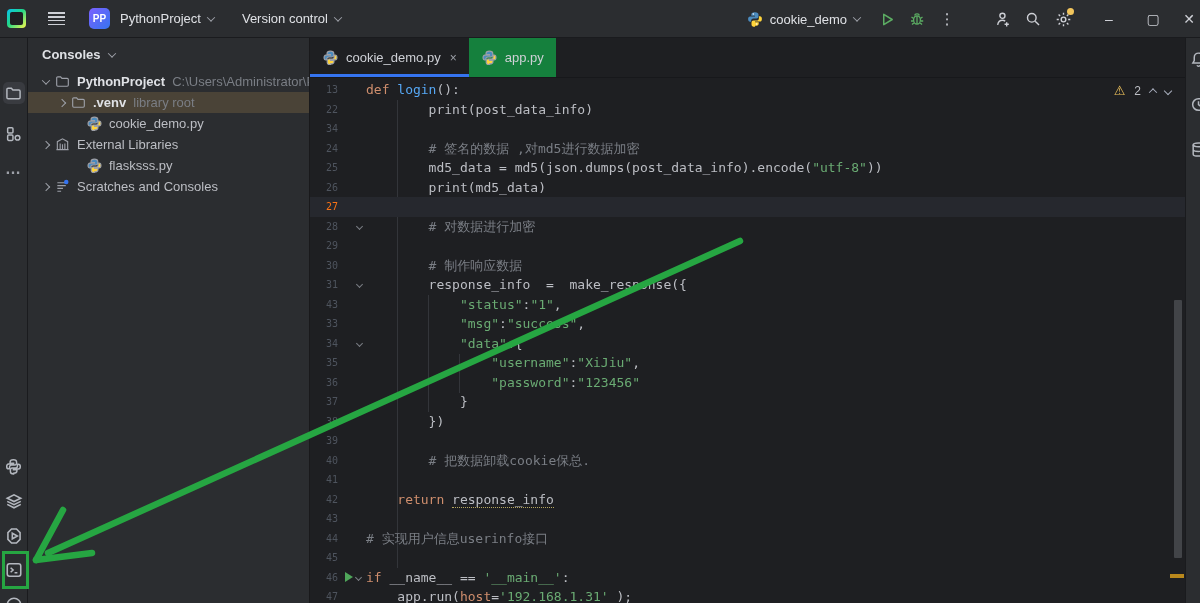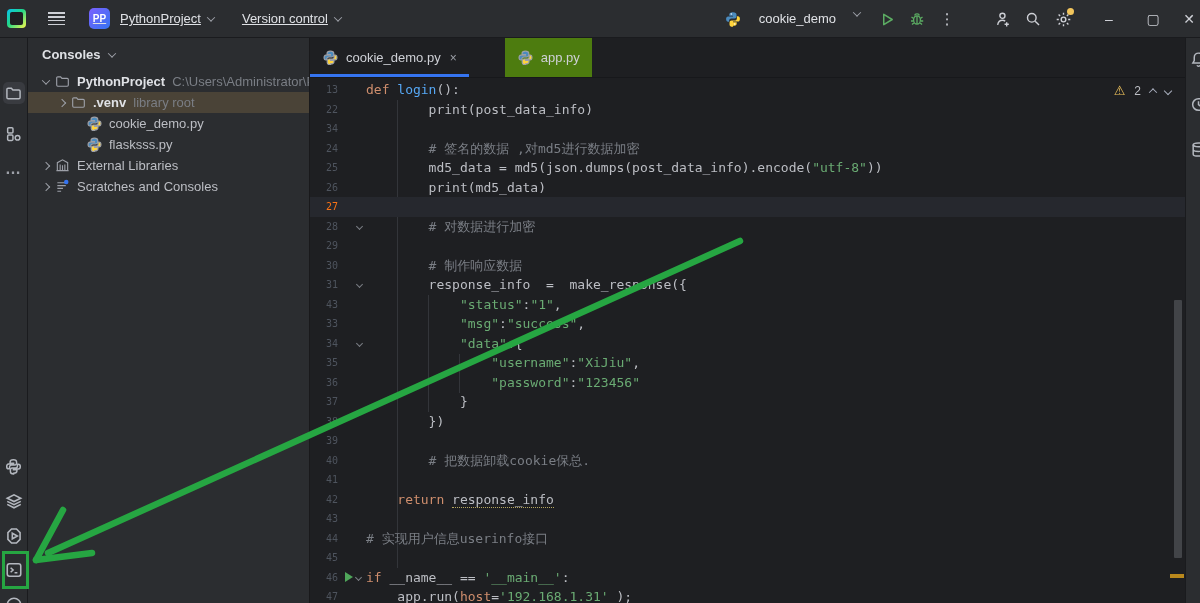--- a/index.html
+++ b/index.html
@@ -3,36 +3,36 @@
 <meta charset="utf-8">
 <style>
   * { margin:0; padding:0; box-sizing:border-box; }
   html,body { background:#000; }
   #app { position:relative; width:1200px; height:603px; overflow:hidden;
          background:#1E1F22; font-family:"Liberation Sans", sans-serif; color:#DFE1E5; }
 
   
   #titlebar { position:absolute; left:0; top:0; width:1200px; height:38px;
               background:#2B2D30; display:flex; align-items:center; border-bottom:1px solid #1A1B1E; }
-  .tb-left { display:flex; align-items:center; gap:10px; padding-left:7px;text-decoration:underline; }
+  .tb-left { display:flex; align-items:center; gap:10px; padding-left:7px; }
   .logo { width:19px; height:19px; border-radius:4px;
           background:linear-gradient(135deg,#07C3F2 0%,#21D789 45%,#FCF84A 100%); position:relative; }
   .logo::after { content:""; position:absolute; inset:3px; background:#1E1F22; border-radius:2px; }
   .hamburger { width:17px; height:13px; margin-left:12px;
                background:repeating-linear-gradient(to bottom,#CED0D6 0 1.6px,transparent 1.6px 3.9px); }
   .pp-badge { width:21px; height:21px; margin-left:14px; border-radius:5px; font-size:10px; font-weight:bold;
               background:linear-gradient(135deg,#7B61FF,#3574F0); color:#fff;
               display:flex; align-items:center; justify-content:center; }
   .tb-item { display:flex; align-items:center; gap:7px; font-size:13px; color:#DFE1E5; cursor:default; }
   .chev { width:6px; height:6px; border-right:1.5px solid #9DA0A8; border-bottom:1.5px solid #9DA0A8; display:inline-block; }
   .chev.down { transform:rotate(45deg) translate(-1px,-1px); }
   .chev.right { transform:rotate(-45deg); }
   .tb-right { position:absolute; right:0; top:0; height:38px; display:flex; align-items:center; }
   .tb-ico { display:flex; align-items:center; justify-content:center; width:30px; height:30px; color:#CED0D6; }
-  .runcfg { display:flex; align-items:flex-start; gap:18px; margin-right:12px; font-size:13px; }
+  .runcfg { display:flex; align-items:center; gap:7px; margin-right:12px; font-size:13px; }
   .kebab { font-size:15px; color:#CED0D6; letter-spacing:0; }
   .gear-wrap { position:relative; }
   .gear-dot { position:absolute; top:4px; right:4px; width:7px; height:7px; border-radius:50%; background:#F2C55C; }
   .win-btn { width:34px; text-align:center; font-size:14px; color:#CED0D6; }
 
   
   #main { position:absolute; top:38px; left:0; width:1200px; height:565px; display:flex; }
 
   
   #stripe-left { width:28px; background:#2B2D30; border-right:1px solid #1A1B1E; position:relative; flex:none; }
@@ -54,21 +54,21 @@
   .tree-chev { width:16px; flex:none; display:flex; justify-content:center; }
   .tree-ico { width:17px; height:16px; flex:none; display:flex; align-items:center; justify-content:center; }
   .tree-ico svg { stroke:#9DA0A8; fill:none; stroke-width:1.2; }
 
   
   #editor { flex:1; position:relative; background:#1E1F22; overflow:hidden; }
   #tabbar { height:40px; display:flex; border-bottom:1px solid #17181B; background:#1E1F22; }
   .tab { display:flex; align-items:center; gap:7px; padding:0 12px; font-size:13px; color:#CED0D6; position:relative; }
   .tab.active { background:#1E1F22; }
   .tab.active::after { content:""; position:absolute; left:0; right:0; bottom:0; height:3px; background:#3574F0; }
-  .tab.inactive { background:#4d7c0f;margin-left:36px; }
+  .tab.inactive { background:#15803d; }
   .tab-close { color:#9DA0A8; font-size:12px; margin-left:2px; }
 
   
   #code-area { position:absolute; top:40px; left:0; right:0; bottom:0; overflow:hidden; }
   .guide { position:absolute; width:1px; background:#33353A; }
   #g1 { left:87px;  top:22px;  height:468px; }
   #g2 { left:118px; top:217px; height:117px; }
   #g3 { left:149px; top:276px; height:39px; }
   #code-lines { position:absolute; top:2px; left:0; right:0; }
   .code-line { display:flex; height:19.5px; line-height:19.5px;
@@ -257,40 +257,40 @@
           <div class="tree-row" style="padding-left: 42px;">
             <span class="tree-chev"></span>
             <span class="tree-ico">
               <svg width="15" height="15" viewBox="0 0 16 16">
                 <path fill="#4B8BBE" d="M7.9 1.2c-2.8 0-3.6 1-3.6 2.4v1.2h3.7v.7H3.1c-1.3 0-2 1-2 2.6s.7 2.6 2 2.6h1V9.6c0-1.2 1-2.2 2.2-2.2h3.2c1.1 0 2-.9 2-2V3.6c0-1.4-1-2.4-3.6-2.4z"></path>
                 <path fill="#FFD43B" d="M8.1 14.8c2.8 0 3.6-1 3.6-2.4v-1.2H8v-.7h4.9c1.3 0 2-1 2-2.6s-.7-2.6-2-2.6h-1v2.1c0 1.2-1 2.2-2.2 2.2H6.5c-1.1 0-2 .9-2 2v1.8c0 1.4 1 2.4 3.6 2.4z"></path>
               </svg>
             </span>
             <span class="tree-label">cookie_demo.py</span>
           </div>
+          <div class="tree-row" style="padding-left: 10px;">
+            <span class="tree-chev">
+              <span class="chev right"></span>
+            </span>
+            <span class="tree-ico">
+              <svg width="15" height="15" viewBox="0 0 16 16" fill="none">
+                <path d="M2.5 13.5V5L8 2l5.5 3v8.5M5.5 13.5V7M8 13.5V7.8M10.5 13.5V7M1.5 13.5h13"></path>
+              </svg>
+            </span>
+            <span class="tree-label">External Libraries</span>
+          </div>
           <div class="tree-row" style="padding-left: 42px;">
             <span class="tree-chev"></span>
             <span class="tree-ico">
               <svg width="15" height="15" viewBox="0 0 16 16">
                 <path fill="#4B8BBE" d="M7.9 1.2c-2.8 0-3.6 1-3.6 2.4v1.2h3.7v.7H3.1c-1.3 0-2 1-2 2.6s.7 2.6 2 2.6h1V9.6c0-1.2 1-2.2 2.2-2.2h3.2c1.1 0 2-.9 2-2V3.6c0-1.4-1-2.4-3.6-2.4z"></path>
                 <path fill="#FFD43B" d="M8.1 14.8c2.8 0 3.6-1 3.6-2.4v-1.2H8v-.7h4.9c1.3 0 2-1 2-2.6s-.7-2.6-2-2.6h-1v2.1c0 1.2-1 2.2-2.2 2.2H6.5c-1.1 0-2 .9-2 2v1.8c0 1.4 1 2.4 3.6 2.4z"></path>
               </svg>
             </span>
             <span class="tree-label">flasksss.py</span>
-          </div>
-          <div class="tree-row" style="padding-left: 10px;">
-            <span class="tree-chev">
-              <span class="chev right"></span>
-            </span>
-            <span class="tree-ico">
-              <svg width="15" height="15" viewBox="0 0 16 16" fill="none">
-                <path d="M2.5 13.5V5L8 2l5.5 3v8.5M5.5 13.5V7M8 13.5V7.8M10.5 13.5V7M1.5 13.5h13"></path>
-              </svg>
-            </span>
-            <span class="tree-label">External Libraries</span>
           </div>
           <div class="tree-row" style="padding-left: 10px;">
             <span class="tree-chev">
               <span class="chev right"></span>
             </span>
             <span class="tree-ico">
               <svg width="15" height="15" viewBox="0 0 16 16" fill="none">
                 <path d="M2.5 4h9M2.5 7h9M2.5 10h6M2.5 13h4"></path>
                 <circle cx="12" cy="3.2" r="2.4" fill="#3574F0" stroke="none"></circle>
               </svg>

